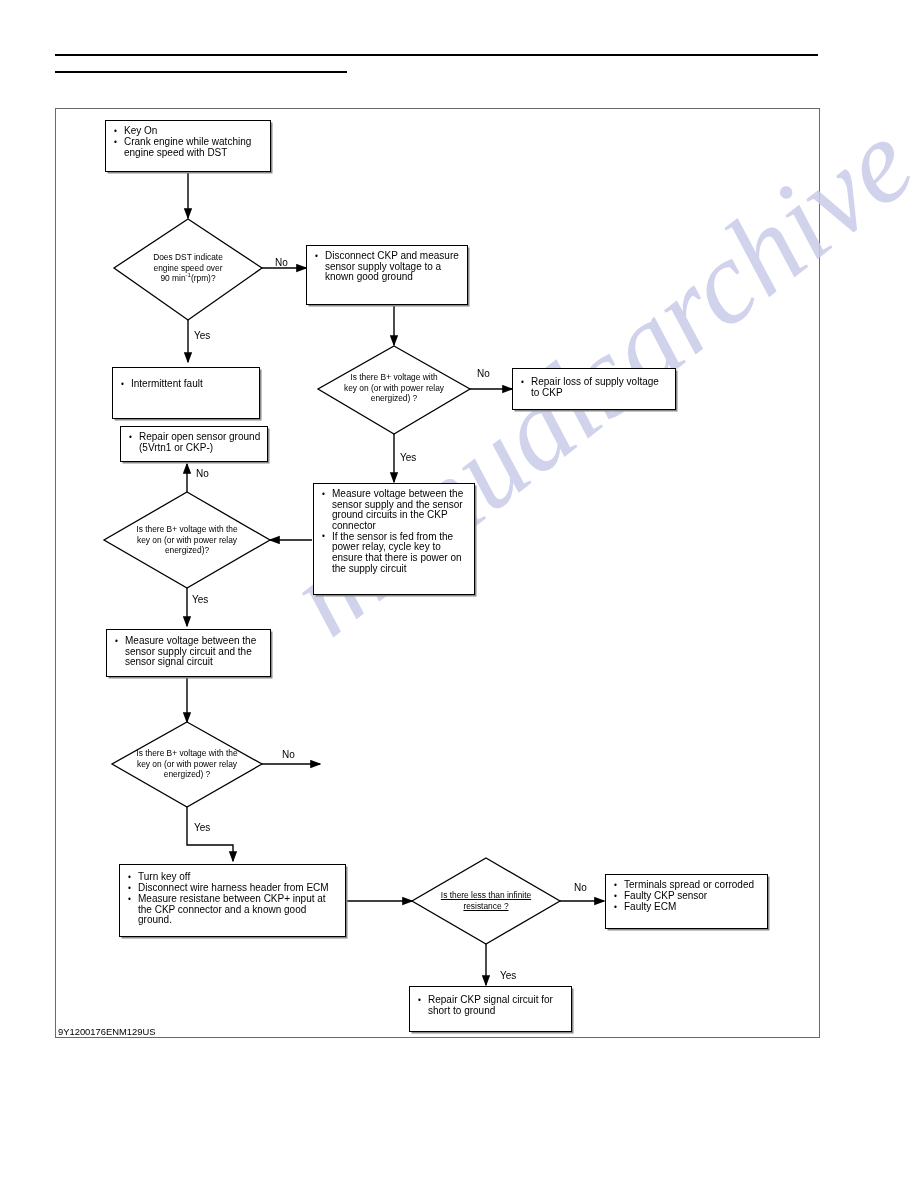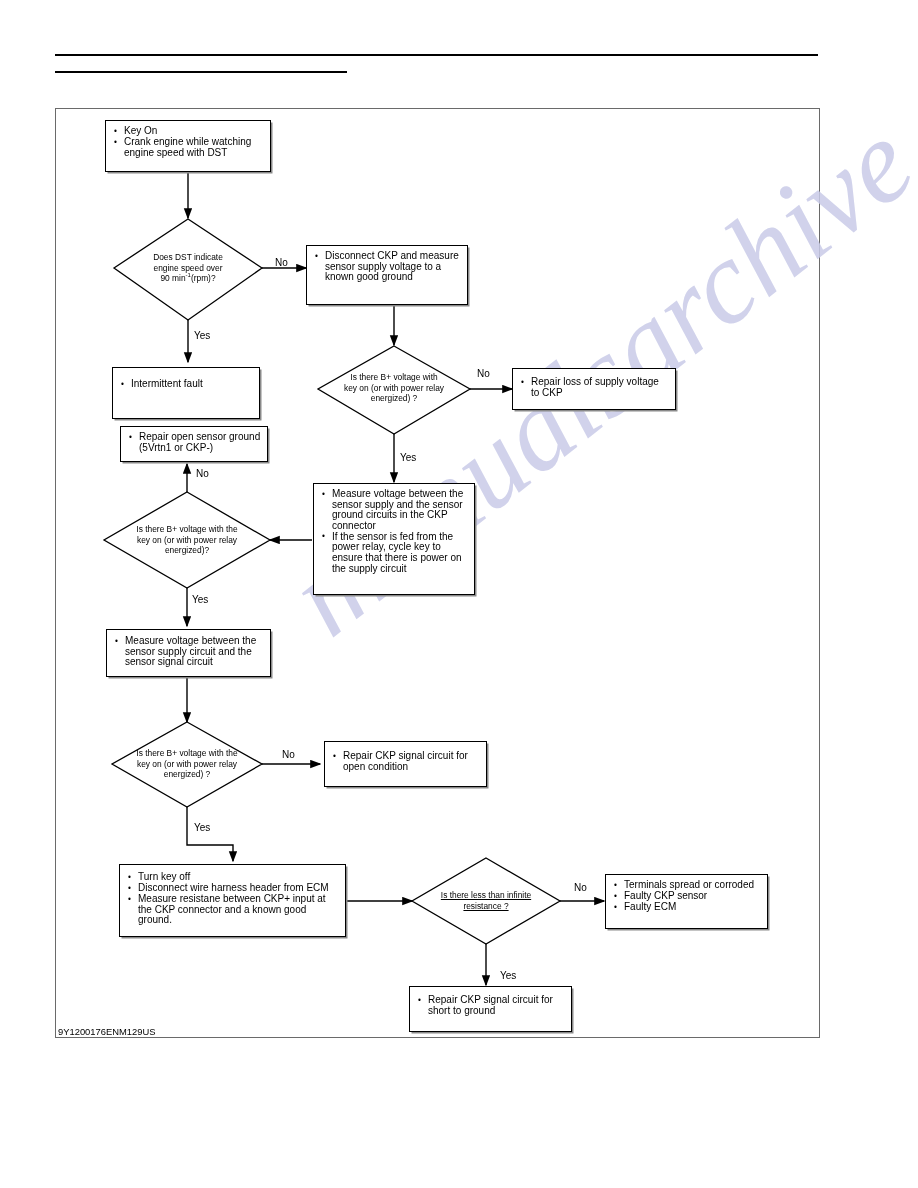--- a/index.html
+++ b/index.html
@@ -218,25 +218,20 @@
       <li>Repair open sensor ground (5Vrtn1 or CKP-)</li>
     </ul>
   </div>
 
   <div class="pbox" style="left:106px; top:629px; width:165px; height:48px;">
     <ul style="padding-top:6px;">
       <li>Measure voltage between the sensor supply circuit and the sensor signal circuit</li>
     </ul>
   </div>
 
-  <div class="pbox" style="left:324px; top:741px; width:163px; height:46px;">
-    <ul style="padding-top:9px;">
-      <li>Repair CKP signal circuit for open condition</li>
-    </ul>
-  </div>
 
   <div class="pbox" style="left:119px; top:864px; width:227px; height:73px;">
     <ul style="padding-top:7px;">
       <li>Turn key off</li>
       <li>Disconnect wire harness header from ECM</li>
       <li>Measure resistane between CKP+ input at the CKP connector and a known good ground.</li>
     </ul>
   </div>
 
   <div class="pbox" style="left:409px; top:986px; width:163px; height:46px;">

